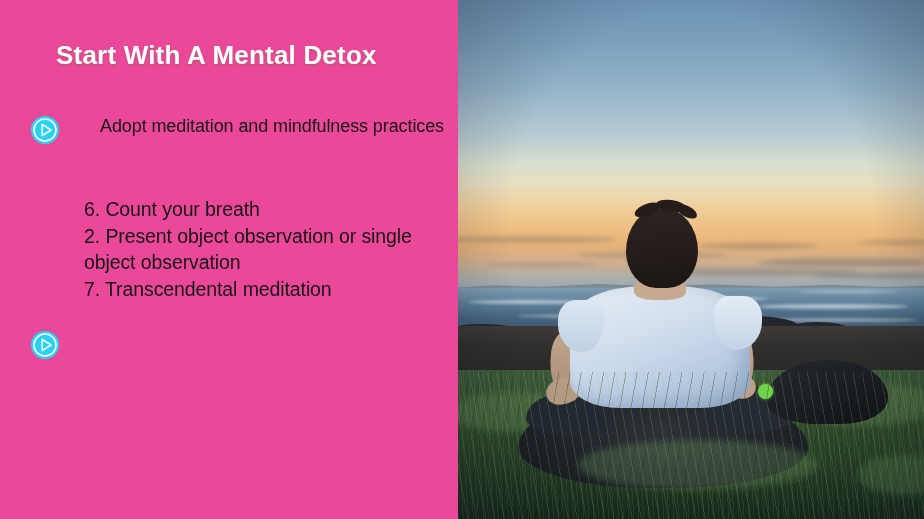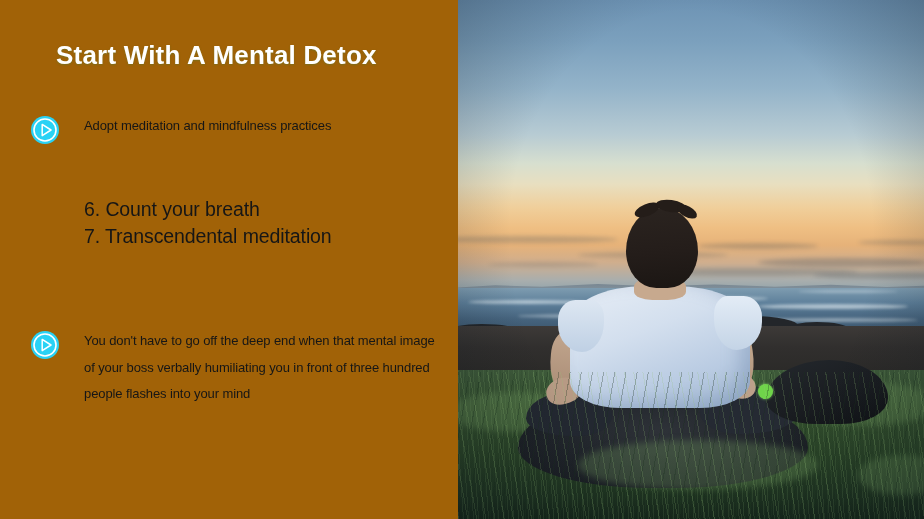--- a/index.html
+++ b/index.html
@@ -14,21 +14,21 @@
     position:relative;
     width:924px; height:519px;
     overflow:hidden;
   }
 
   
   .panel {
     position:absolute;
     left:0; top:0;
     width:458px; height:519px;
-    background:#a16207;
+    background:#ec4899;
   }
   .slide-title {
     position:absolute;
     left:56px; top:40px;
     width:390px;
     font-size:26px;
     font-weight:bold;
     color:#ffffff;
     letter-spacing:0.2px;
     text-shadow:0 1px 2px rgba(90,120,45,0.55);
@@ -46,22 +46,22 @@
   .bullet-row { position:relative; }
 
   .bullet-icon {
     position:absolute;
     left:0; top:2px;
     width:30px; height:30px;
   }
   .bullet-icon svg { display:block; width:30px; height:30px; }
 
   .bullet-text {
-    margin-left:54px;
-    font-size:13px;
+    margin-left:70px;
+    font-size:18px;
     line-height:26.5px;
     color:#161616;
     letter-spacing:-0.1px;
   }
 
   .numbered-list {
     position:absolute;
     left:84px; top:196px;
     width:370px;
     font-size:19.5px;
@@ -295,33 +295,33 @@
             <circle cx="15" cy="15" r="11" fill="none" stroke="#ffffff" stroke-width="1.6"></circle>
             <path d="M12.2 9.4 L21 15 L12.2 20.6 Z" fill="none" stroke="#ffffff" stroke-width="1.5" stroke-linejoin="round"></path>
           </svg>
         </span>
         <div class="bullet-text">Adopt meditation and mindfulness practices</div>
       </div>
     </div>
 
     <div class="numbered-list">
       <div class="li">6. Count your breath</div>
+      <div class="li">2. Present object observation or single object observation</div>
       <div class="li">7. Transcendental meditation</div>
     </div>
 
     <div class="bullet-block b2">
       <div class="bullet-row">
         <span class="bullet-icon">
           <svg viewBox="0 0 30 30" xmlns="http://www.w3.org/2000/svg">
             <circle cx="15" cy="15" r="14" fill="#29d2f5"></circle>
             <circle cx="15" cy="15" r="11" fill="none" stroke="#ffffff" stroke-width="1.6"></circle>
             <path d="M12.2 9.4 L21 15 L12.2 20.6 Z" fill="none" stroke="#ffffff" stroke-width="1.5" stroke-linejoin="round"></path>
           </svg>
         </span>
-        <div class="bullet-text">You don't have to go off the deep end when that mental image of your boss verbally humiliating you in front of three hundred people flashes into your mind</div>
       </div>
     </div>
 
   </div>
 
   <div class="photo">
     <div class="sky"></div>
 
     <div class="cloud c1"></div>
     <div class="cloud c2"></div>

